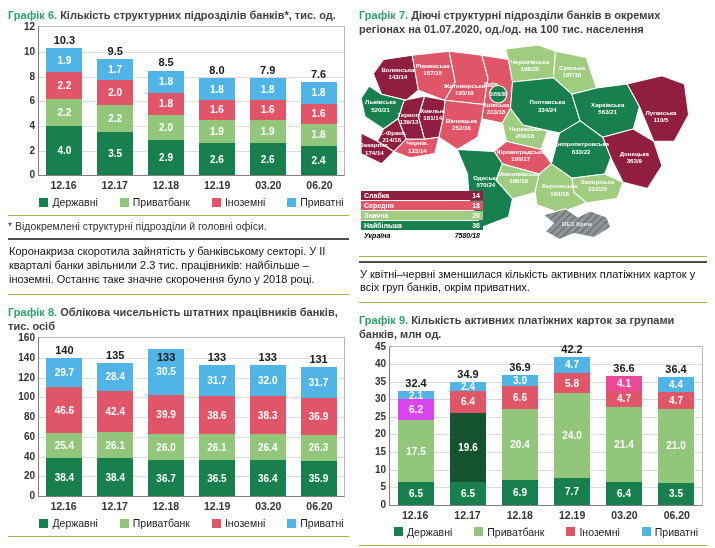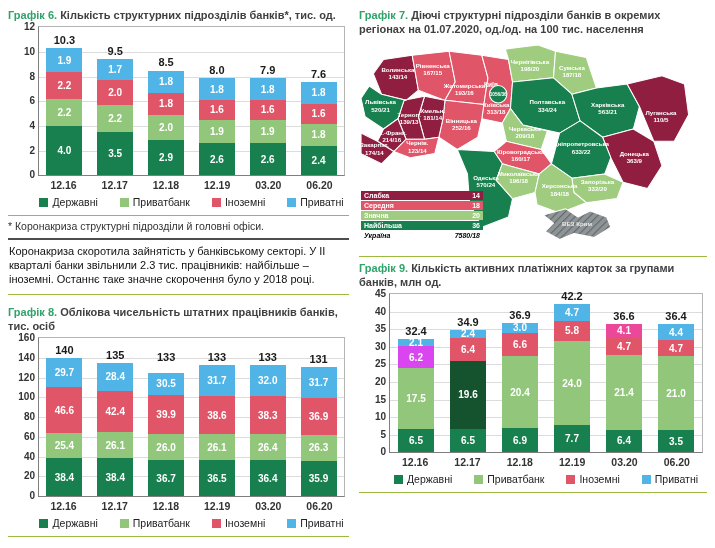--- a/index.html
+++ b/index.html
@@ -200,21 +200,21 @@
               <span class="swatch" style="background: rgb(224, 85, 103);"></span>
               <span>Іноземні</span>
             </span>
             <span class="legitem">
               <span class="swatch" style="background: rgb(80, 180, 230);"></span>
               <span>Приватні</span>
             </span>
           </div>
       </div>
       <div class="sep"></div>
-      <div class="footnote">* Коронакриза структурні підрозділи й головні офіси.</div>
+      <div class="footnote">* Відокремлені структурні підрозділи й головні офіси.</div>
     </section>
 
     <div class="banner">Коронакриза скоротила зайнятість у банківському секторі. У ІІ кварталі банки звільнили 2.3 тис. працівників: найбільше – іноземні. Останнє таке значне скорочення було у 2018 році.</div>
 
     <section>
       <div class="ctitle">
         <span class="cprefix">Графік 8.</span>
         <span>Облікова чисельність штатних працівників банків, тис. осіб</span>
       </div>
       <div class="chart" data-chart="chart8">
@@ -274,21 +274,21 @@
                 <div class="bar">
                   <div class="seg" style="height: 36.2413px; background: rgb(23, 128, 78);">
                     <span class="seglabel">36.7</span>
                   </div>
                   <div class="seg" style="height: 25.675px; background: rgb(146, 199, 123);">
                     <span class="seglabel">26.0</span>
                   </div>
                   <div class="seg" style="height: 39.4012px; background: rgb(224, 85, 103);">
                     <span class="seglabel">39.9</span>
                   </div>
-                  <div class="seg" style="height: 22px; background: rgb(80, 180, 230);">
+                  <div class="seg" style="height: 46px; background: rgb(80, 180, 230);">
                     <span class="seglabel">30.5</span>
                   </div>
                 </div>
                 <div class="total" style="bottom: 133.436px;">133</div>
               </div>
               <div class="slot">
                 <div class="bar">
                   <div class="seg" style="height: 36.0437px; background: rgb(23, 128, 78);">
                     <span class="seglabel">36.5</span>
                   </div>
@@ -463,20 +463,21 @@
             </div>
             <div class="mlegrow mlegtotal">
               <span>Україна</span>
               <span>7580/18</span>
             </div>
           </div>
       </div>
       <div class="sep"></div>
     </section>
 
+    <div class="banner">У квітні–червні зменшилася кількість активних платіжних карток у всіх груп банків, окрім приватних.</div>
 
     <section>
       <div class="ctitle">
         <span class="cprefix">Графік 9.</span>
         <span>Кількість активних платіжних карток за групами банків, млн од.</span>
       </div>
       <div class="chart" data-chart="chart9">
         <div class="plot">
             <div class="ytick" style="top: 153px;">0</div>
             <div class="gridline" style="top: 140.444px;"></div>

